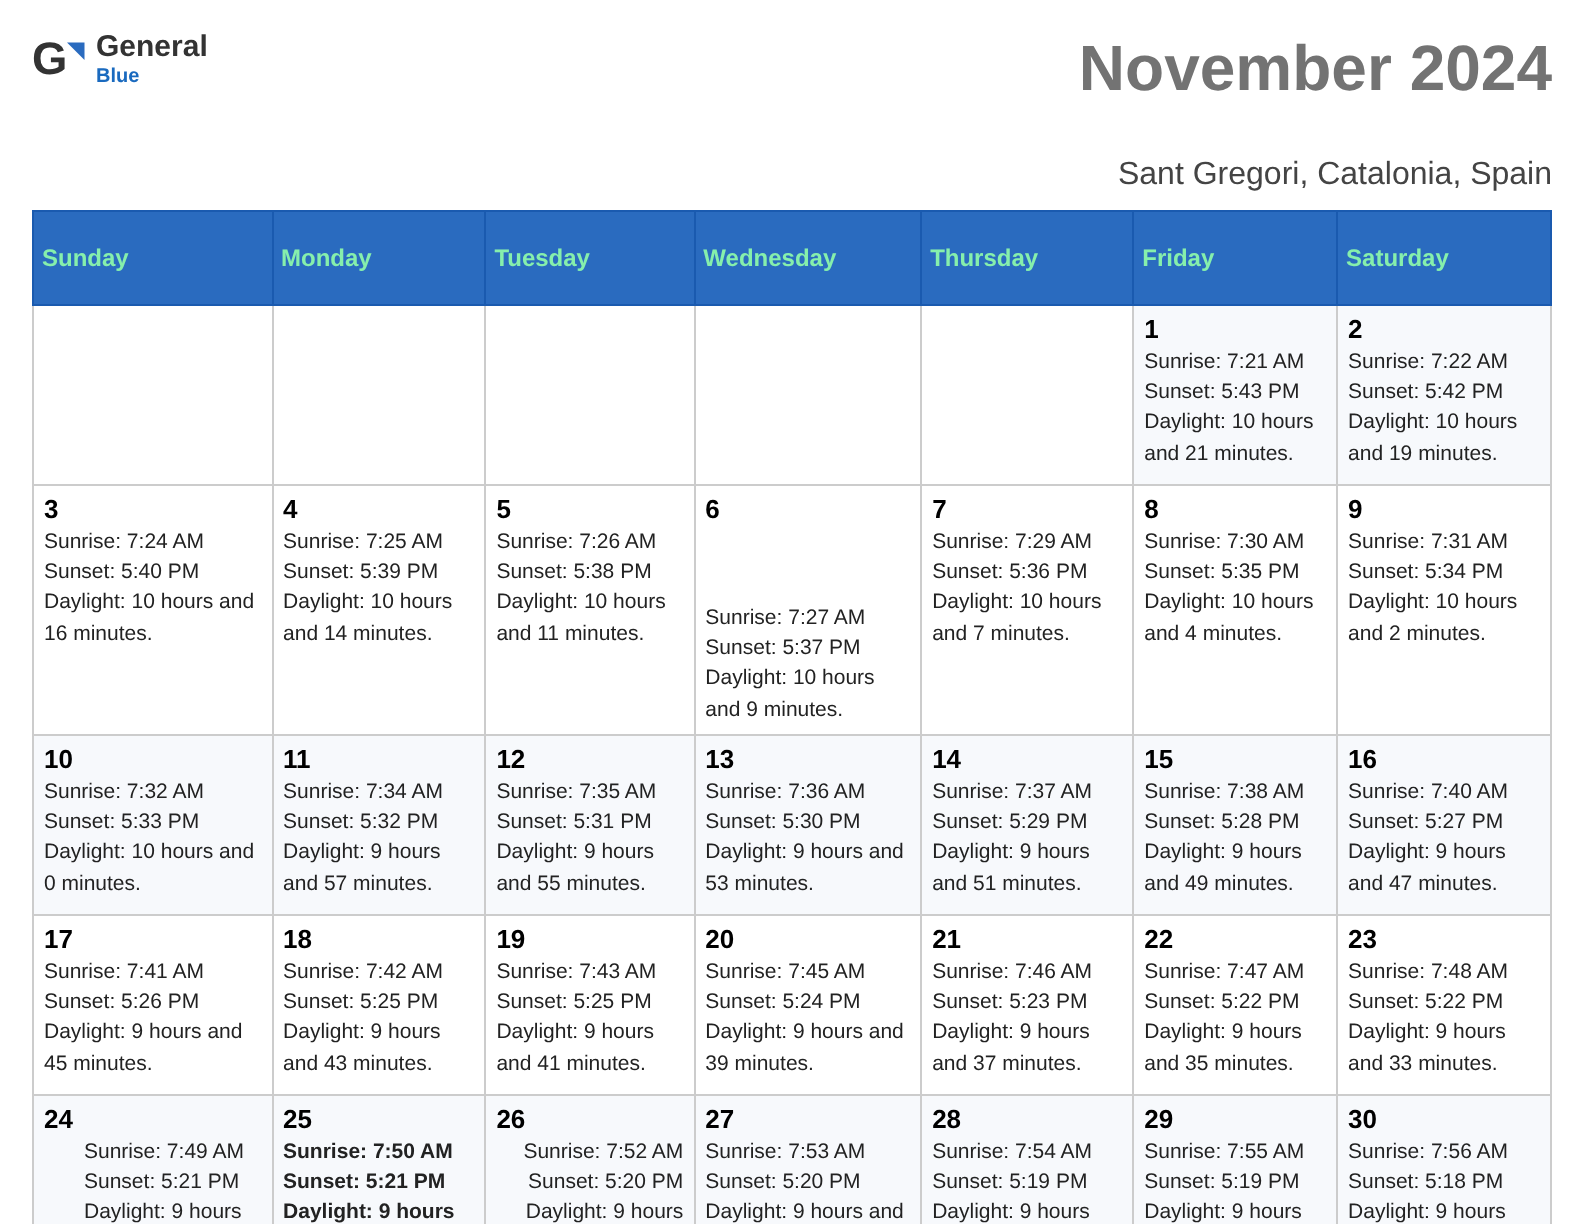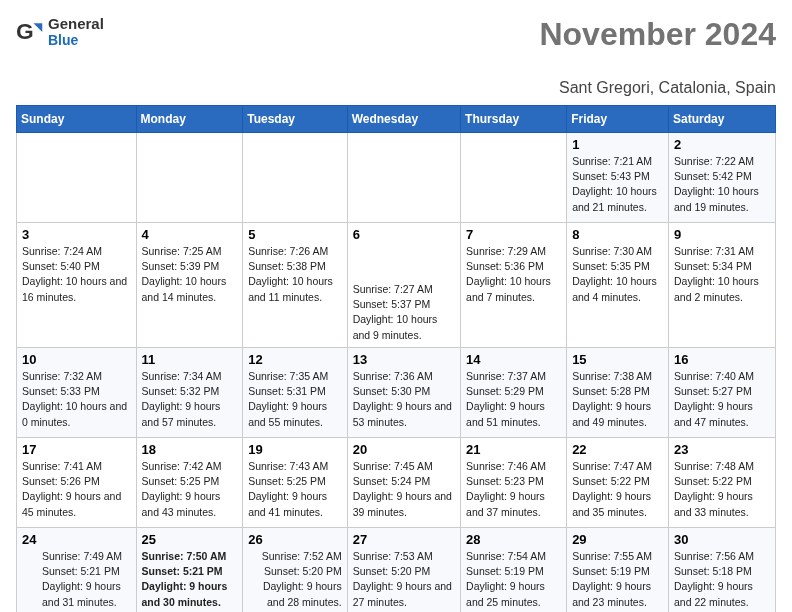--- a/index.html
+++ b/index.html
@@ -25,21 +25,21 @@
       display: flex;
       flex-direction: column;
       line-height: 1.1;
     }
     .logo-general {
       font-size: 15px;
       font-weight: bold;
       color: #333;
     }
     .logo-blue {
-      font-size: 14px;
+      font-size: 10px;
       font-weight: bold;
       color: #1a6abf;
     }
     .logo-icon {
       width: 28px;
       height: 28px;
     }
     .title-block {
       text-align: right;
     }
@@ -53,22 +53,22 @@
       color: #444;
       margin-top: 26px;
     }
     table {
       width: 100%;
       border-collapse: collapse;
       font-size: 11px;
     }
     thead th {
       background-color: #2a6bbf;
-      color: #ffffff;
-      padding: 6px 4px;
+      color: #86efac;
+      padding: 16px 4px;
       text-align: left;
       font-size: 12px;
       font-weight: bold;
       border: 1px solid #1a5aaf;
     }
     tbody td {
       border: 1px solid #ccc;
       vertical-align: top;
       padding: 4px 5px;
       min-height: 80px;

